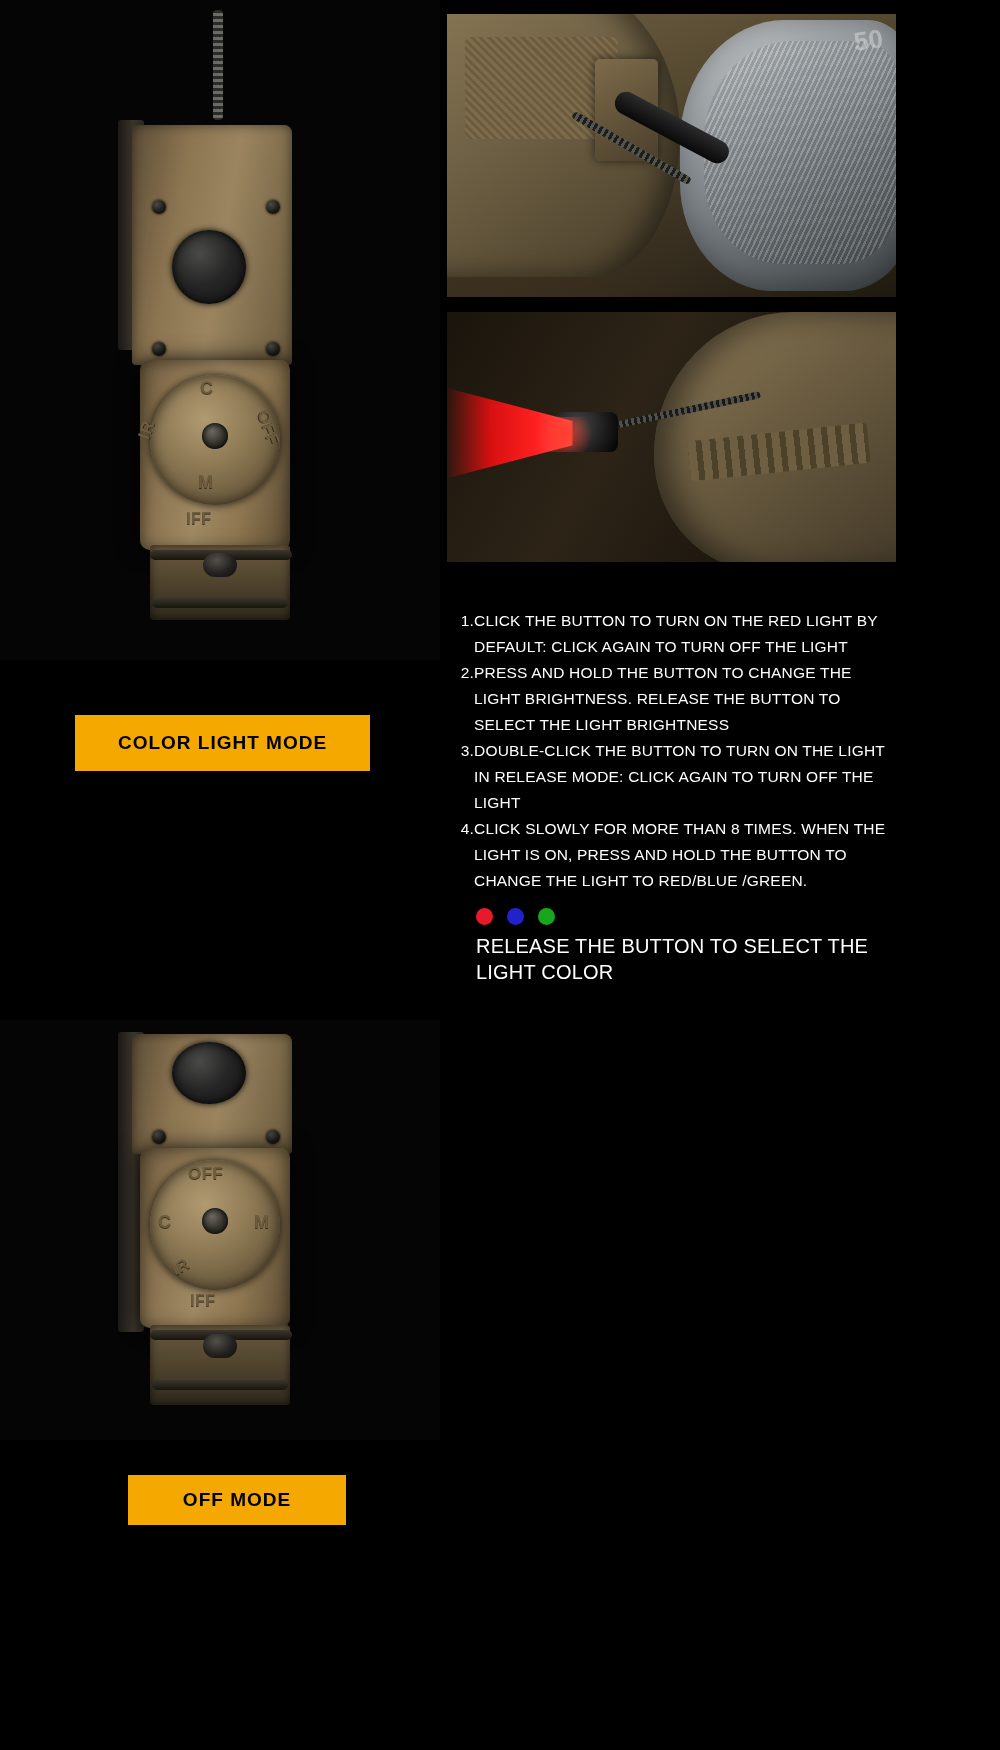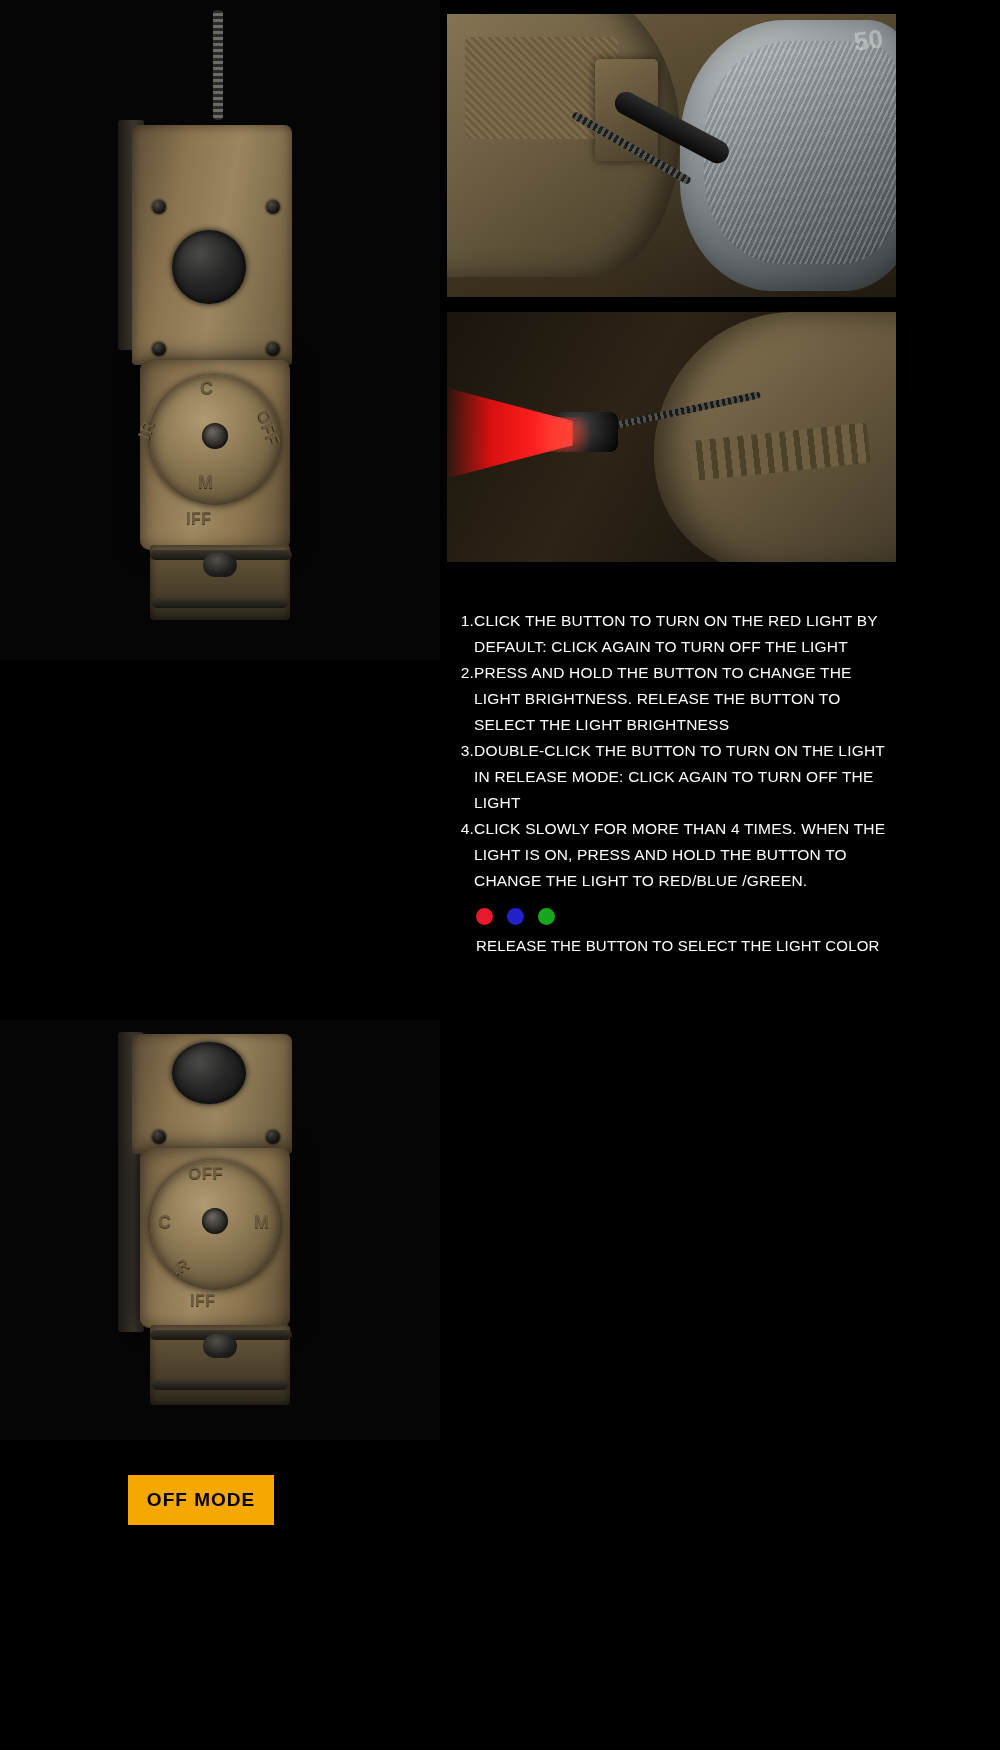--- a/index.html
+++ b/index.html
@@ -281,21 +281,21 @@
   }
   .dots {
     display: flex;
     gap: 14px;
     margin: 14px 0 8px 24px;
   }
   .dot { width: 17px; height: 17px; border-radius: 50%; }
   .closing {
     margin-left: 24px;
     color: #ffffff;
-    font-size: 15px;
+    font-size: 20px;
     line-height: 26px;
   }
   .offnote {
     position: absolute;
     color: #ffffff;
     font-size: 15.5px;
     line-height: 26px;
     letter-spacing: 0.2px;
   }
 </style>
@@ -325,20 +325,21 @@
       <div class="dial-label" style="left:186px; top:510px; font-size:16px;">IFF</div>
       <div class="dial-label" style="left:138px; top:420px; font-size:17px; transform:rotate(-70deg);">IR</div>
 
       <div class="mount" style="left:150px; top:545px; width:140px; height:75px;"></div>
       <div class="mount-bar" style="left:150px; top:550px; width:142px;"></div>
       <div class="mount-bar" style="left:152px; top:598px; width:136px;"></div>
       <div class="mount-knob" style="left:203px; top:553px;"></div>
     </div>
   </div>
 
+  <div class="label-chip" style="left:75px; top:715px; width:295px; height:56px; font-size:19px;">COLOR LIGHT MODE</div>
 
   <div class="photo helmet-photo" style="left:447px; top:14px; width:449px; height:283px;">
     <div class="h1-helmet"></div>
     <div class="h1-velcro"></div>
     <div class="h1-glove">
       <div class="h1-glove-knit"></div>
     </div>
     <div class="h1-device"></div>
     <div class="h1-torch"></div>
     <div class="h1-gooseneck"></div>
@@ -366,21 +367,21 @@
       <span class="instr-text">PRESS AND HOLD THE BUTTON TO CHANGE THE LIGHT BRIGHTNESS. RELEASE THE BUTTON TO SELECT THE LIGHT BRIGHTNESS</span>
     </div>
 
     <div class="instr-item">
       <span class="instr-num">3.</span>
       <span class="instr-text">DOUBLE-CLICK THE BUTTON TO TURN ON THE LIGHT IN RELEASE MODE: CLICK AGAIN TO TURN OFF THE LIGHT</span>
     </div>
 
     <div class="instr-item">
       <span class="instr-num">4.</span>
-      <span class="instr-text">CLICK SLOWLY FOR MORE THAN 4 TIMES. WHEN THE LIGHT IS ON, PRESS AND HOLD THE BUTTON TO CHANGE THE LIGHT TO RED/BLUE /GREEN.</span>
+      <span class="instr-text">CLICK SLOWLY FOR MORE THAN 8 TIMES. WHEN THE LIGHT IS ON, PRESS AND HOLD THE BUTTON TO CHANGE THE LIGHT TO RED/BLUE /GREEN.</span>
     </div>
 
     <div class="dots">
       <span class="dot" style="background:#e8192c;"></span>
       <span class="dot" style="background:#2222cc;"></span>
       <span class="dot" style="background:#16a81a;"></span>
     </div>
 
     <div class="closing">RELEASE THE BUTTON TO SELECT THE LIGHT COLOR</div>
   </div>
@@ -406,15 +407,15 @@
       <div class="dial-label" style="left:172px; top:238px; font-size:16px; transform:rotate(-30deg);">IR</div>
       <div class="dial-label" style="left:190px; top:272px; font-size:16px;">IFF</div>
 
       <div class="mount" style="left:150px; top:305px; width:140px; height:80px;"></div>
       <div class="mount-bar" style="left:150px; top:310px; width:142px;"></div>
       <div class="mount-bar" style="left:152px; top:360px; width:136px;"></div>
       <div class="mount-knob" style="left:203px; top:314px;"></div>
     </div>
   </div>
 
-  <div class="label-chip" style="left:128px; top:1475px; width:146px; height:50px; font-size:19px;">OFF MODE</div>
+  <div class="label-chip" style="left:128px; top:1475px; width:218px; height:50px; font-size:19px;">OFF MODE</div>
 
 </div>
 
 </body></html>

